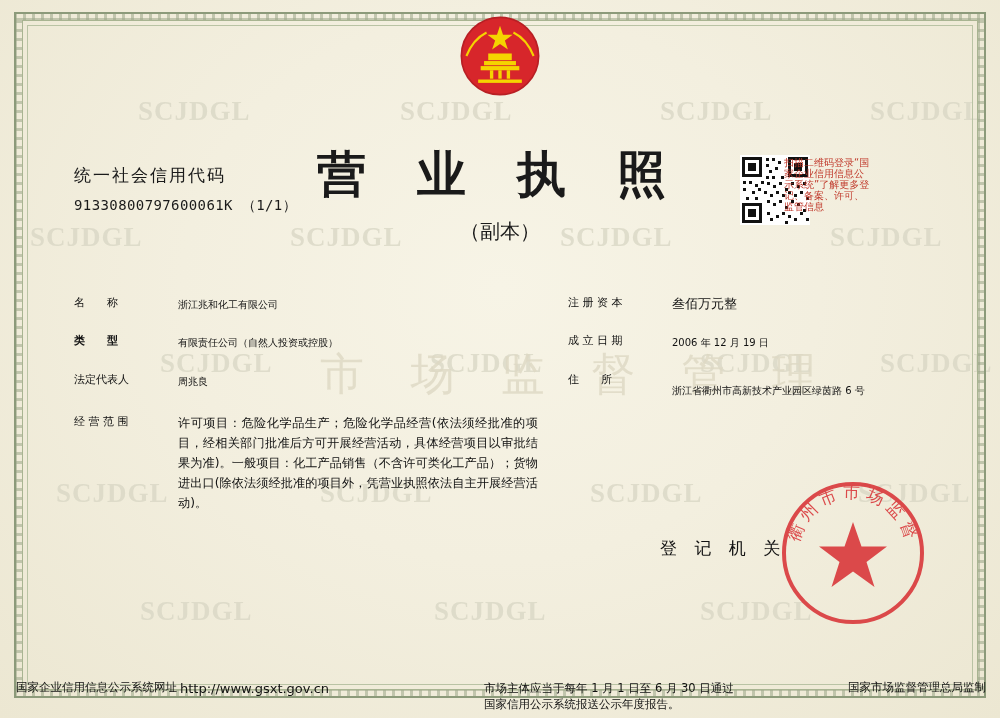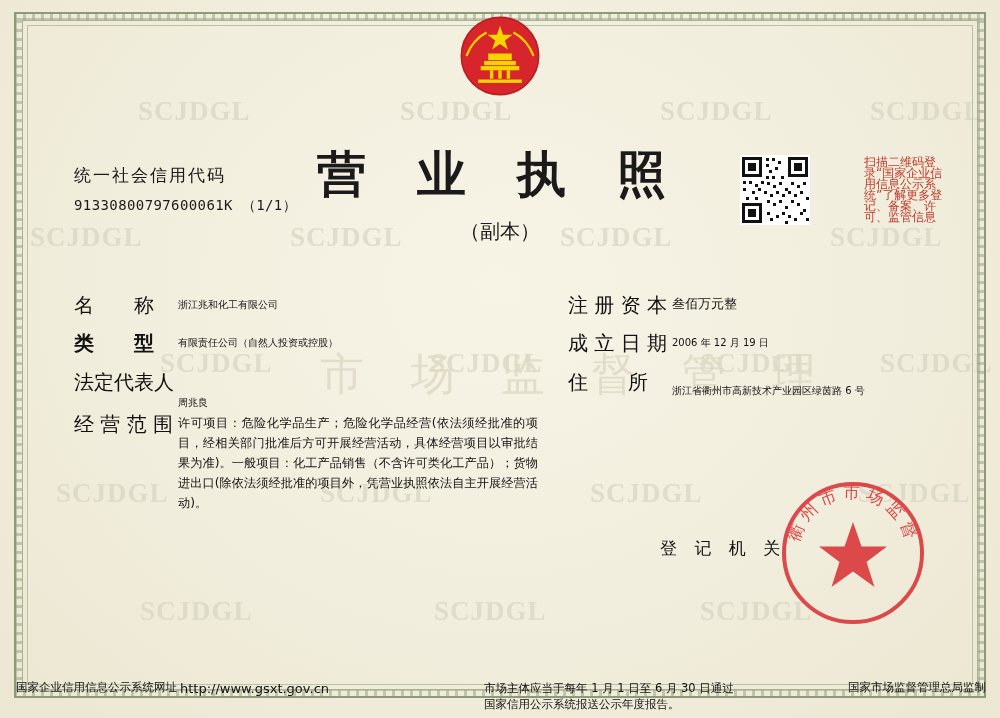--- a/index.html
+++ b/index.html
@@ -112,30 +112,30 @@
     font-family:"DejaVu Sans Mono","Liberation Mono",monospace;
     font-size:14px;letter-spacing:.4px;color:#1a1a1a;white-space:nowrap;z-index:4;
   }
 
   
   .qr{
     position:absolute;left:740px;top:155px;width:70px;height:70px;z-index:4;
     background:#fff;
   }
   .qr-note{
-    position:absolute;left:864px;top:157px;width:88px;z-index:4;
+    position:absolute;left:784px;top:157px;width:88px;z-index:4;
     font-family:"DejaVu Sans","Liberation Sans",sans-serif;
-    font-size:12px;line-height:11px;color:#c0392b;
+    font-size:10px;line-height:11px;color:#c0392b;
   }
 
   
   .field{position:absolute;z-index:4;}
   .f-label{
     font-family:"DejaVu Serif","Liberation Serif",serif;
-    font-size:20px;color:#111;white-space:nowrap;
+    font-size:11px;color:#111;white-space:nowrap;
   }
   .f-value{
     font-family:"DejaVu Sans","Liberation Sans",sans-serif;
     font-size:10px;color:#111;
   }
   .f-value.serif{font-family:"DejaVu Serif","Liberation Serif",serif;font-size:13px;}
 
   .scope-text{
     position:absolute;left:178px;top:413px;width:360px;z-index:4;
     font-family:"DejaVu Sans","Liberation Sans",sans-serif;
@@ -309,21 +309,21 @@
   <div class="field" style="left:74px;top:330px;font-weight:bold;">
     <span class="f-label">类　　型</span>
   </div>
   <div class="field" style="left:178px;top:332px;">
     <span class="f-value">有限责任公司（自然人投资或控股）</span>
   </div>
 
   <div class="field" style="left:74px;top:369px;">
     <span class="f-label">法定代表人</span>
   </div>
-  <div class="field" style="left:178px;top:392px;">
+  <div class="field" style="left:178px;top:371px;">
     <span class="f-value">周兆良</span>
   </div>
 
   <div class="field" style="left:74px;top:411px;">
     <span class="f-label">经 营 范 围</span>
   </div>
   <div class="scope-text">许可项目：危险化学品生产；危险化学品经营(依法须经批准的项目，经相关部门批准后方可开展经营活动，具体经营项目以审批结果为准)。一般项目：化工产品销售（不含许可类化工产品）；货物进出口(除依法须经批准的项目外，凭营业执照依法自主开展经营活动)。</div>
 
   <div class="field" style="left:568px;top:292px;">
     <span class="f-label">注 册 资 本</span>

